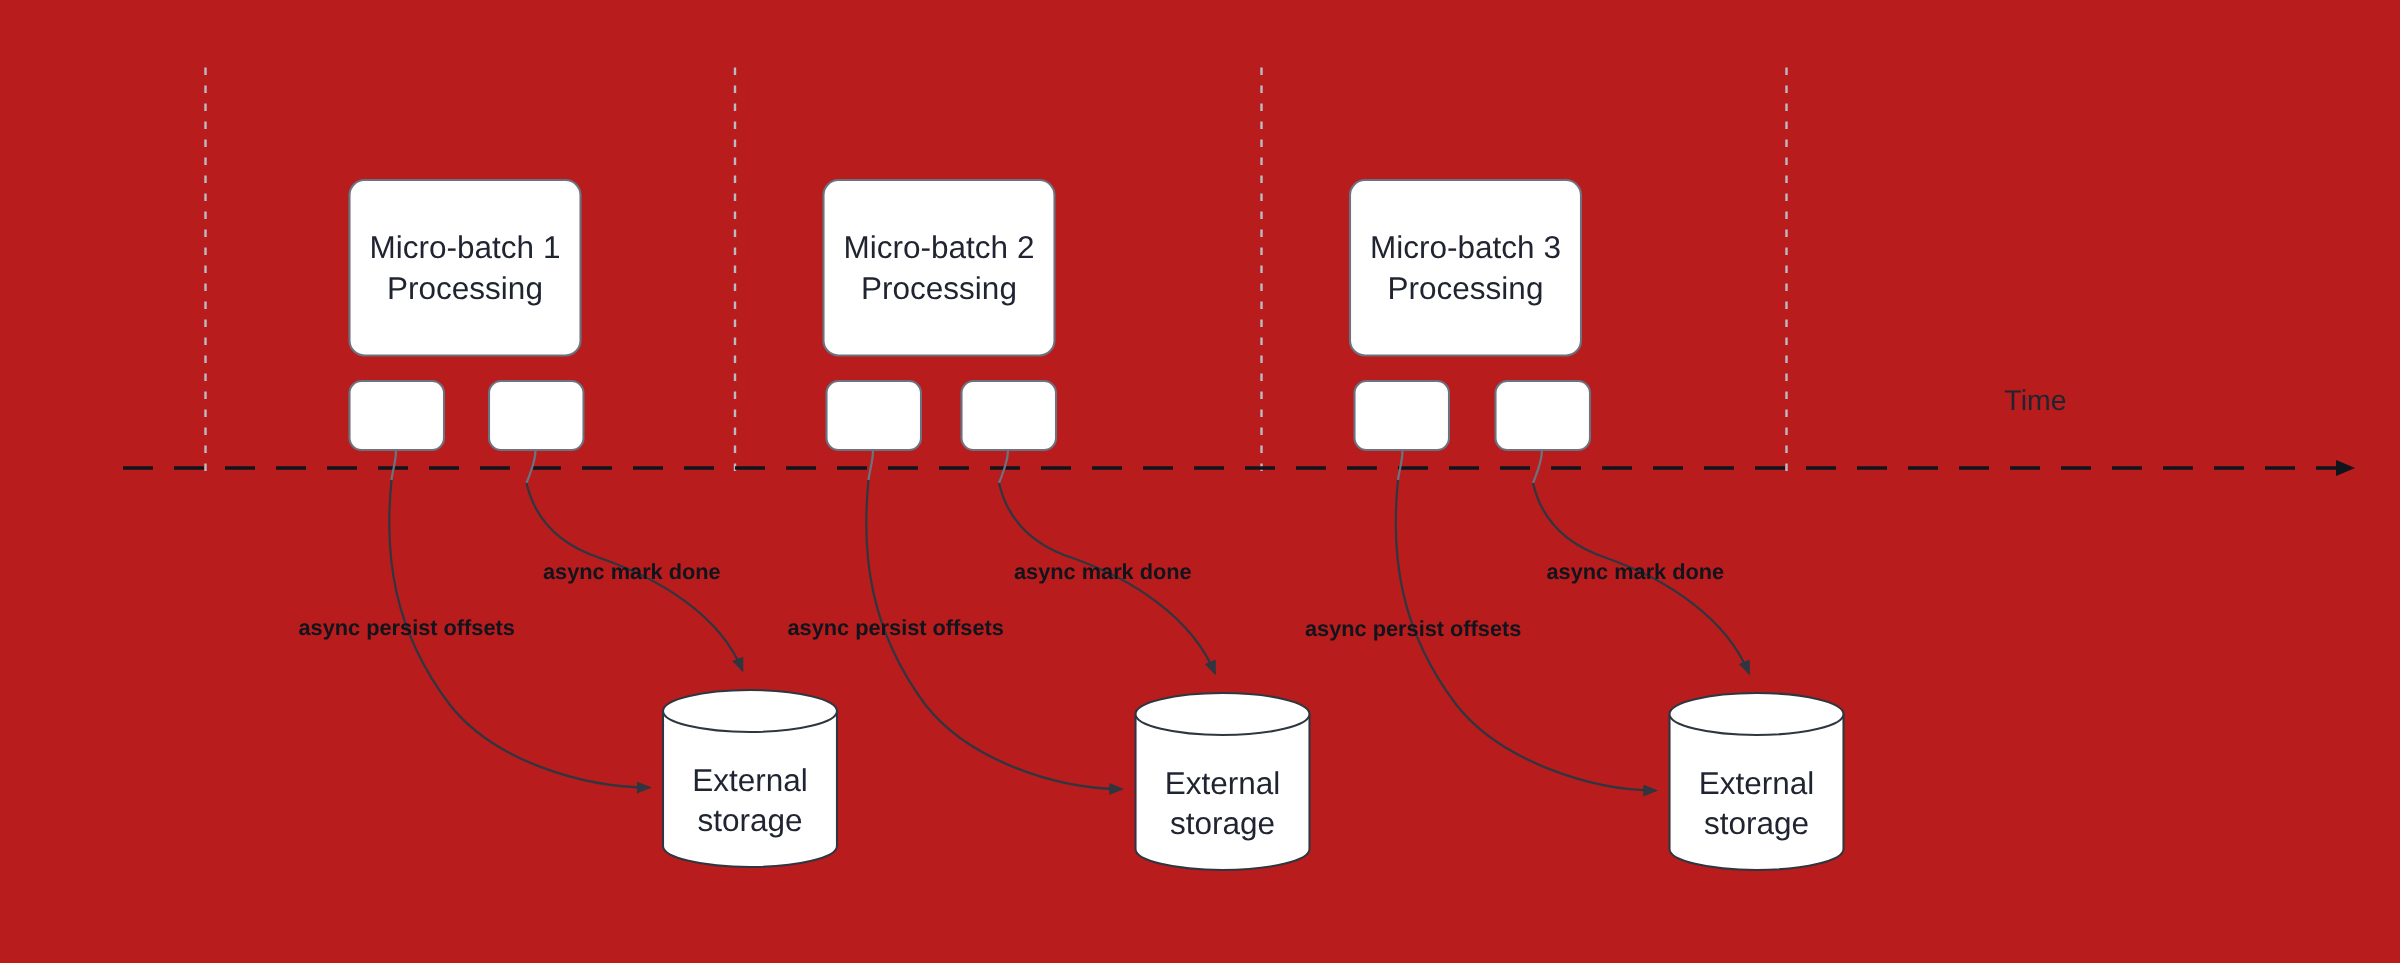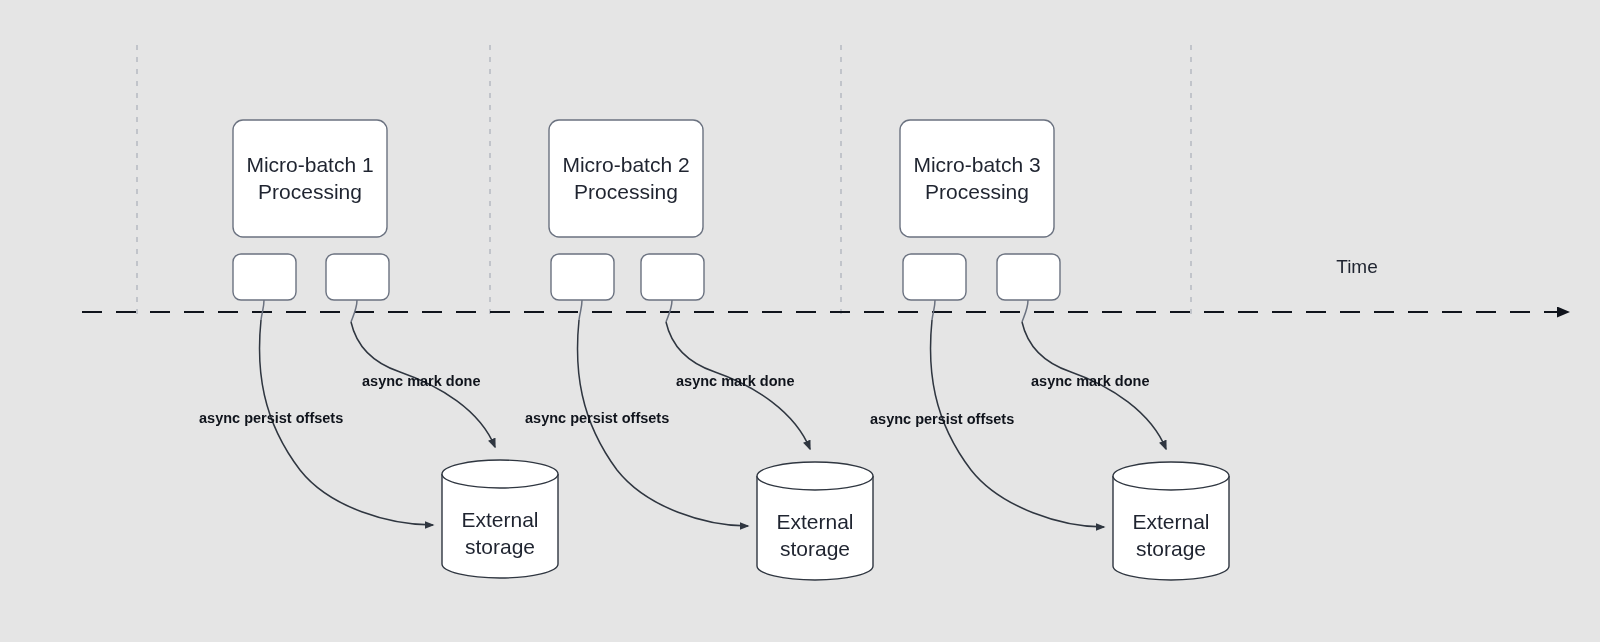--- a/index.html
+++ b/index.html
@@ -7,21 +7,21 @@
     padding: 0;
     background: #ffffff;
   }
   body {
     font-family: "Liberation Sans", sans-serif;
   }
   #canvas {
     position: relative;
     width: 1600px;
     height: 642px;
-    background: #e5e5e5;
+    background: #b91c1c;
     overflow: hidden;
   }
   #diagram-svg {
     position: absolute;
     left: 0;
     top: 0;
     width: 1600px;
     height: 642px;
   }
   .batch-box-label {

